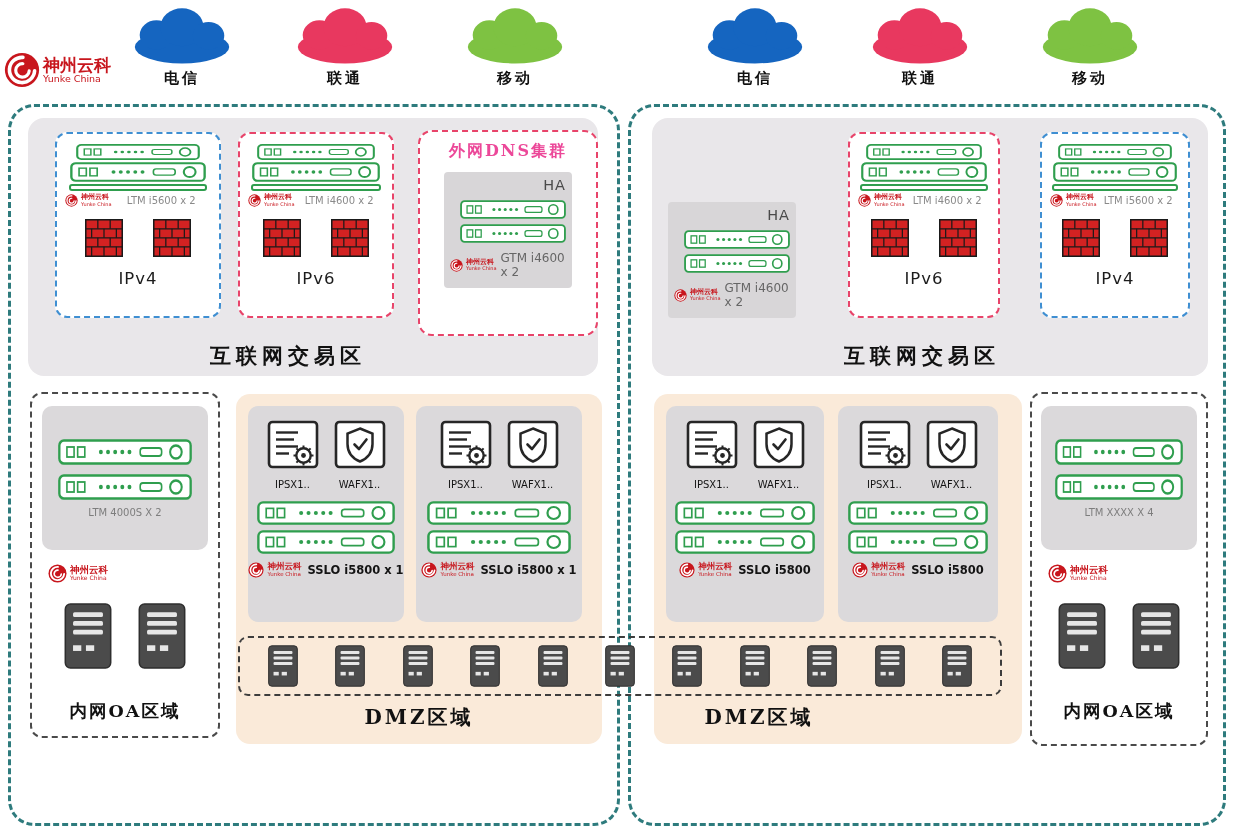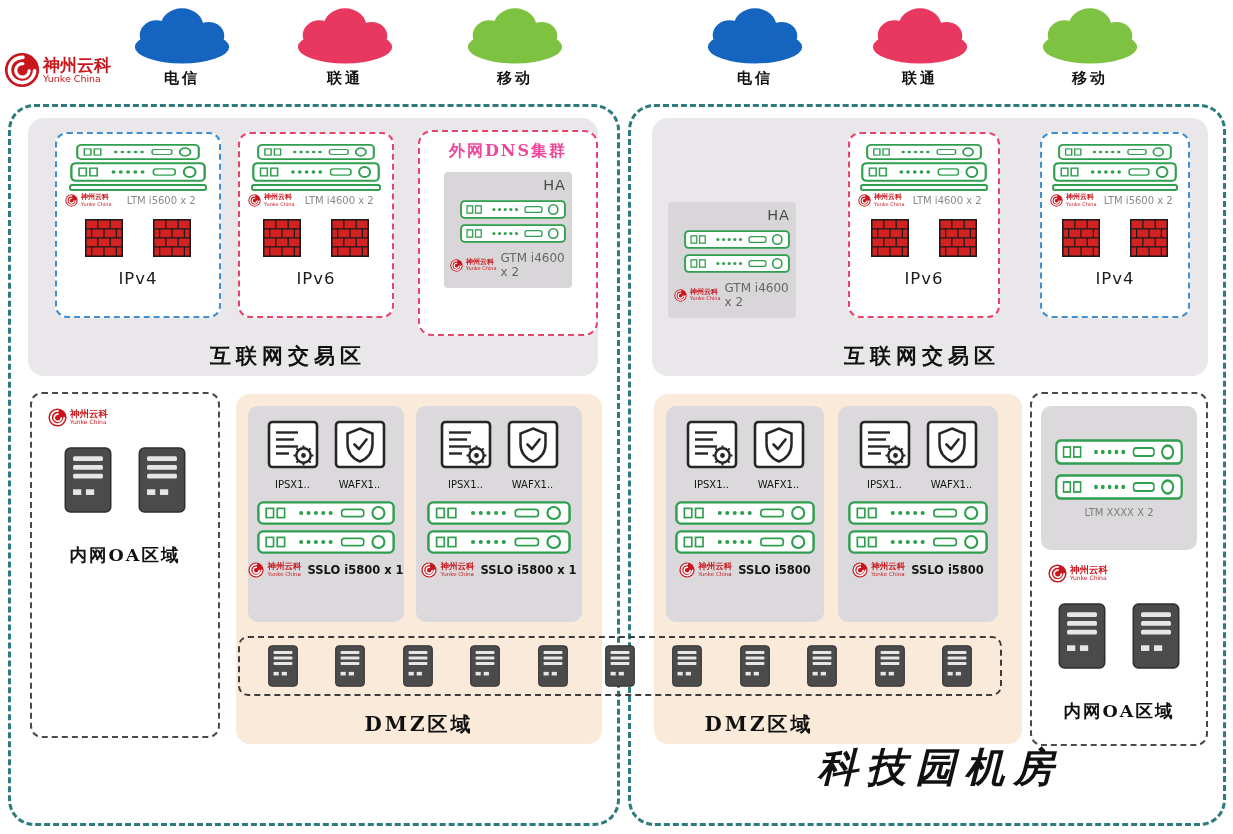--- a/index.html
+++ b/index.html
@@ -45,21 +45,21 @@
 
   
   .dmzbox{position:absolute;background:#faead9;border-radius:14px}
   .dmzgroup{position:absolute;background:#dbd9db;border-radius:10px;display:flex;flex-direction:column;align-items:center;padding-top:14px}
   .tiles{display:flex;gap:15px}
   .tilelabels{display:flex;gap:15px;margin-top:5px}
   .tl{width:52px;text-align:center;font-size:10px;color:#141414}
   .bars{display:flex;flex-direction:column;gap:5px;margin-top:11px}
   .sslorow{display:flex;align-items:center;gap:6px;margin-top:8px}
   .sslolabel{font-size:11.5px;color:#141414;font-weight:600}
-  .dmzlabel{position:absolute;bottom:6px;font-size:20px;font-family:"DejaVu Serif","Liberation Serif",serif;font-weight:bold;letter-spacing:3px;text-align:center;color:#111}
+  .dmzlabel{position:absolute;bottom:13px;font-size:20px;font-family:"DejaVu Serif","Liberation Serif",serif;font-weight:bold;letter-spacing:3px;text-align:center;color:#111}
 
   
   .srvrow{position:absolute;border:2.5px dashed #3d3d3d;border-radius:10px;display:flex;align-items:center;justify-content:space-between;padding:0 28px;z-index:6;background:transparent}
 
   
   .dcname{position:absolute;text-align:center;font-size:40px;font-family:"DejaVu Serif","Liberation Serif",serif;font-weight:bold;font-style:italic;letter-spacing:9px;color:#111}
 
   
   .cloudblk{position:absolute;width:120px;display:flex;flex-direction:column;align-items:center}
   .cloudlbl{font-size:15px;font-weight:bold;margin-top:3px;letter-spacing:3px;color:#111}
@@ -394,20 +394,29 @@
             <use href="#sym-firewall"></use>
           </svg>
       </div>
       <div class="iplabel">IPv4</div>
     </div>
 
     <div class="izlabel" style="left:70px;width:400px;bottom:6px">互联网交易区</div>
   </div>
 
   <div class="oabox" style="left:30px;top:392px;width:190px;height:346px">
+    <div class="oagray">
+      <svg width="134" height="26" viewBox="0 0 150 26" preserveAspectRatio="none">
+          <use href="#sym-appliance"></use>
+        </svg>
+      <svg width="134" height="26" viewBox="0 0 150 26" preserveAspectRatio="none">
+          <use href="#sym-appliance"></use>
+        </svg>
+      <div class="oadev">LTM 4000S X 2</div>
+    </div>
     <div class="mini-logo ml-md oalogo">
       <svg class="swirl" viewBox="0 0 40 40">
           <use href="#sym-logo"></use>
         </svg>
       <div class="lt">
           <span class="cn">神州云科</span>
           <span class="en">Yunke China</span>
         </div>
     </div>
     <div class="oaservers">
@@ -566,21 +575,21 @@
   </div>
 
   <div class="oabox" style="left:1030px;top:392px;width:178px;height:354px">
     <div class="oagray" style="width:156px">
       <svg width="128" height="26" viewBox="0 0 150 26" preserveAspectRatio="none">
           <use href="#sym-appliance"></use>
         </svg>
       <svg width="128" height="26" viewBox="0 0 150 26" preserveAspectRatio="none">
           <use href="#sym-appliance"></use>
         </svg>
-      <div class="oadev">LTM XXXX X 2</div>
+      <div class="oadev">LTM XXXX X 4</div>
     </div>
     <div class="mini-logo ml-md oalogo">
       <svg class="swirl" viewBox="0 0 40 40">
           <use href="#sym-logo"></use>
         </svg>
       <div class="lt">
           <span class="cn">神州云科</span>
           <span class="en">Yunke China</span>
         </div>
     </div>
@@ -624,15 +633,14 @@
         <use href="#sym-server"></use>
       </svg>
     <svg width="30" height="42" viewBox="0 0 46 64">
         <use href="#sym-server"></use>
       </svg>
     <svg width="30" height="42" viewBox="0 0 46 64">
         <use href="#sym-server"></use>
       </svg>
   </div>
 
-  <div class="dcname" style="left:770px;top:740px;width:340px">科技园机房</div>
 
 </div>
 
 </body></html>

